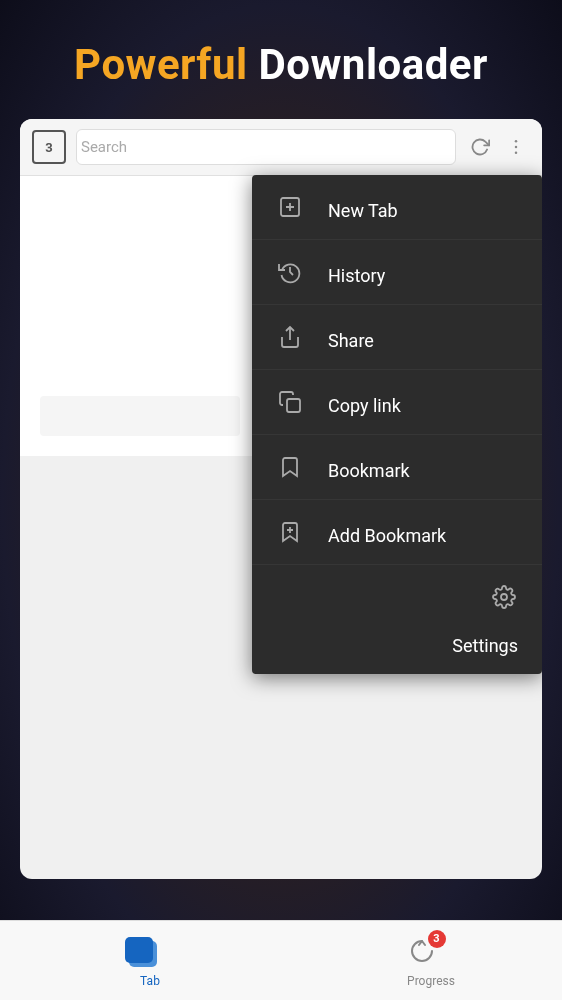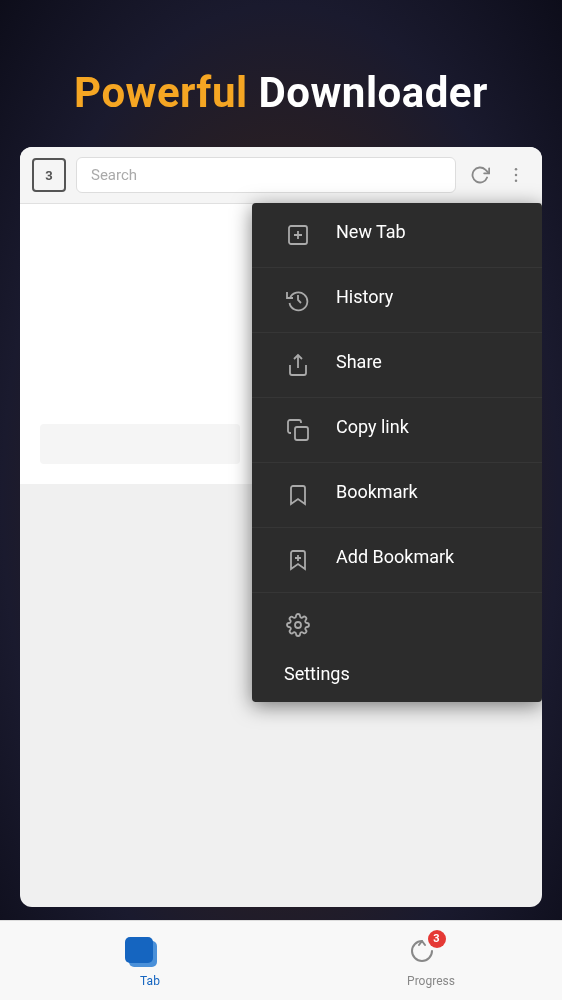--- a/index.html
+++ b/index.html
@@ -8,21 +8,20 @@
       height: 1000px;
       overflow: hidden;
       font-family: 'Roboto', Arial, sans-serif;
       background: radial-gradient(ellipse at center, #5a3a2a 0%, #2d2020 40%, #1a1a2e 70%, #0d0d1a 100%);
       position: relative;
     }
 
     .header {
       padding: 40px 30px 20px 30px;
       text-align: center;
-      margin-top: 28px;
     }
     .header-title {
       font-size: 42px;
       font-weight: bold;
       letter-spacing: 0.5px;
     }
     .header-title .powerful {
       color: #f5a623;
     }
     .header-title .downloader {
@@ -59,21 +58,21 @@
       font-weight: bold;
       color: #555;
       flex-shrink: 0;
     }
 
     .search-bar {
       flex: 1;
       background: #ffffff;
       border: 1px solid #ddd;
       border-radius: 6px;
-      padding: 8px 14px;
+      padding: 8px 4px;
       font-size: 15px;
       color: #aaa;
       outline: none;
       display: flex;
       align-items: flex-end;
     }
 
     .search-bar span {
       color: #aaa;
       font-size: 15px;
@@ -118,22 +117,22 @@
       width: 290px;
       background: #2c2c2c;
       border-radius: 4px;
       z-index: 100;
       box-shadow: 0 4px 20px rgba(0,0,0,0.5);
       overflow: hidden;
     }
 
     .menu-item {
       display: flex;
-      align-items: flex-start;
-      padding: 18px 32px;
+      align-items: flex-end;
+      padding: 18px 24px;
       gap: 24px;
       cursor: pointer;
       border-bottom: 1px solid rgba(255,255,255,0.05);
     }
 
     .menu-item:last-child {
       border-bottom: none;
       flex-direction: column;
     }
 

